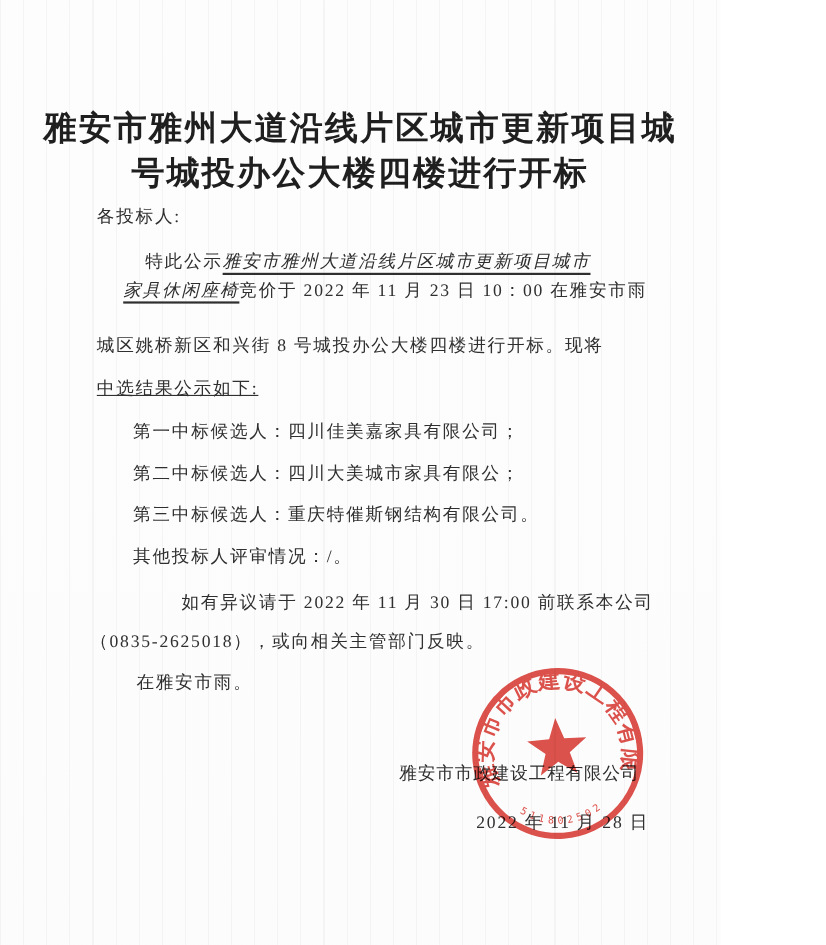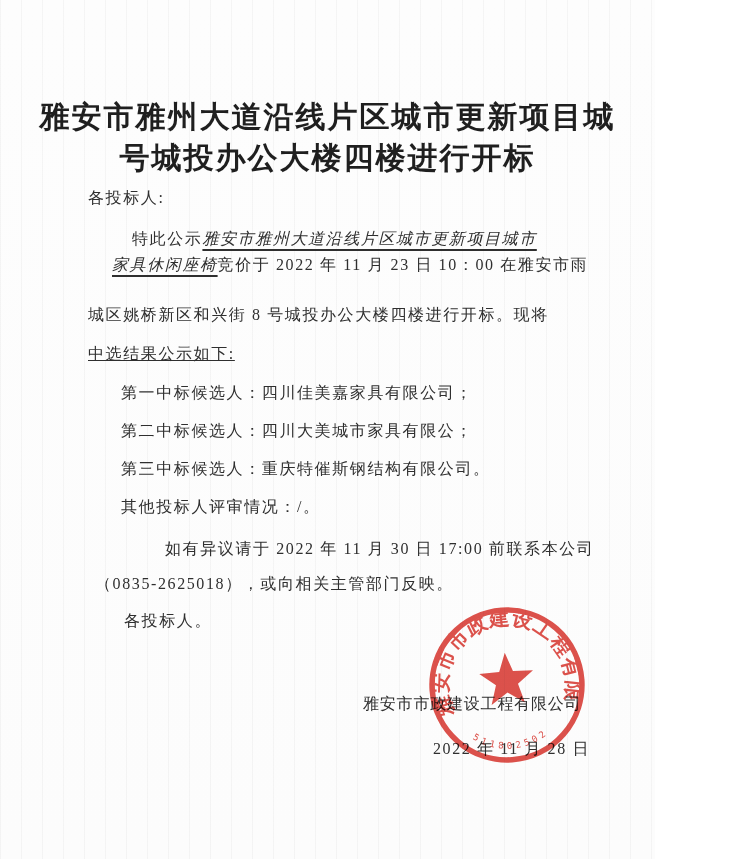--- a/index.html
+++ b/index.html
@@ -80,23 +80,23 @@
   <div class="line" style="left:121px; top:418px;">第二中标候选人：四川大美城市家具有限公；</div>
 
   <div class="line" style="left:121px; top:380px;">第一中标候选人：四川佳美嘉家具有限公司；</div>
 
   <div class="line" style="left:121px; top:494px;">其他投标人评审情况：/。</div>
 
   <div class="line" style="left:121px; top:456px;">第三中标候选人：重庆特催斯钢结构有限公司。</div>
 
   <div class="line" style="left:130px; top:536px;margin-left:35px;">如有异议请于 2022 年 11 月 30 日 17:00 前联系本公司</div>
 
-  <div class="line" style="left:82px; top:571px;margin-left:13px;">（0835-2625018），或向相关主管部门反映。</div>
+  <div class="line" style="left:82px; top:571px;">（0835-2625018），或向相关主管部门反映。</div>
 
-  <div class="line" style="left:124px; top:608px;">各投标人。</div>
+  <div class="line" style="left:124px; top:608px;">在雅安市雨。</div>
 
   <div class="line" style="left:363px; top:691px; letter-spacing:0.8px;">雅安市市政建设工程有限公司</div>
 
   <div class="line" style="left:433px; top:736px;">2022 年 11 月 28 日</div>
 
   <div class="stamp">
     <svg viewBox="0 0 160 160" xmlns="http://www.w3.org/2000/svg">
       <defs>
         <path id="sealTopArc" d="M 27.5 106.5 A 59 59 0 1 1 132.5 106.5" fill="none"></path>
         <path id="sealBottomArc" d="M 39.5 128.3 A 63 63 0 0 0 120.5 128.3" fill="none"></path>

